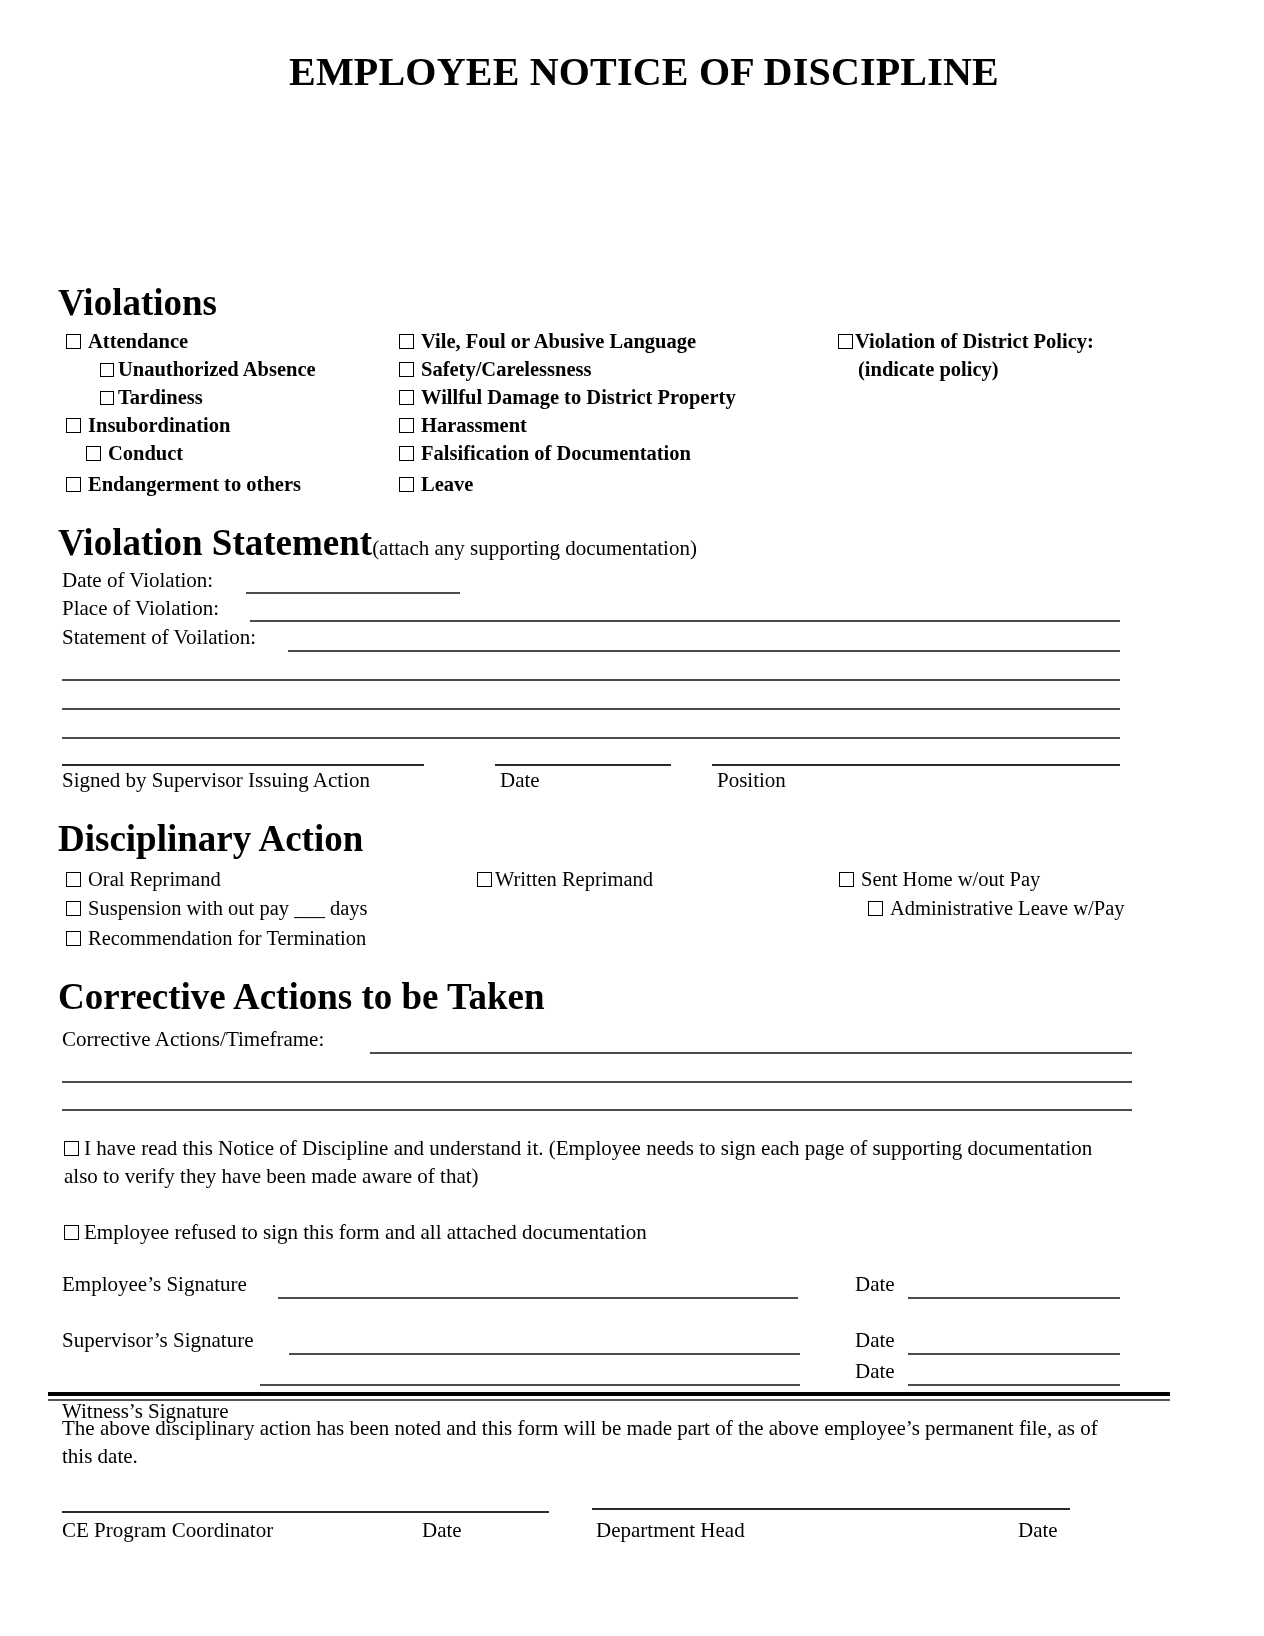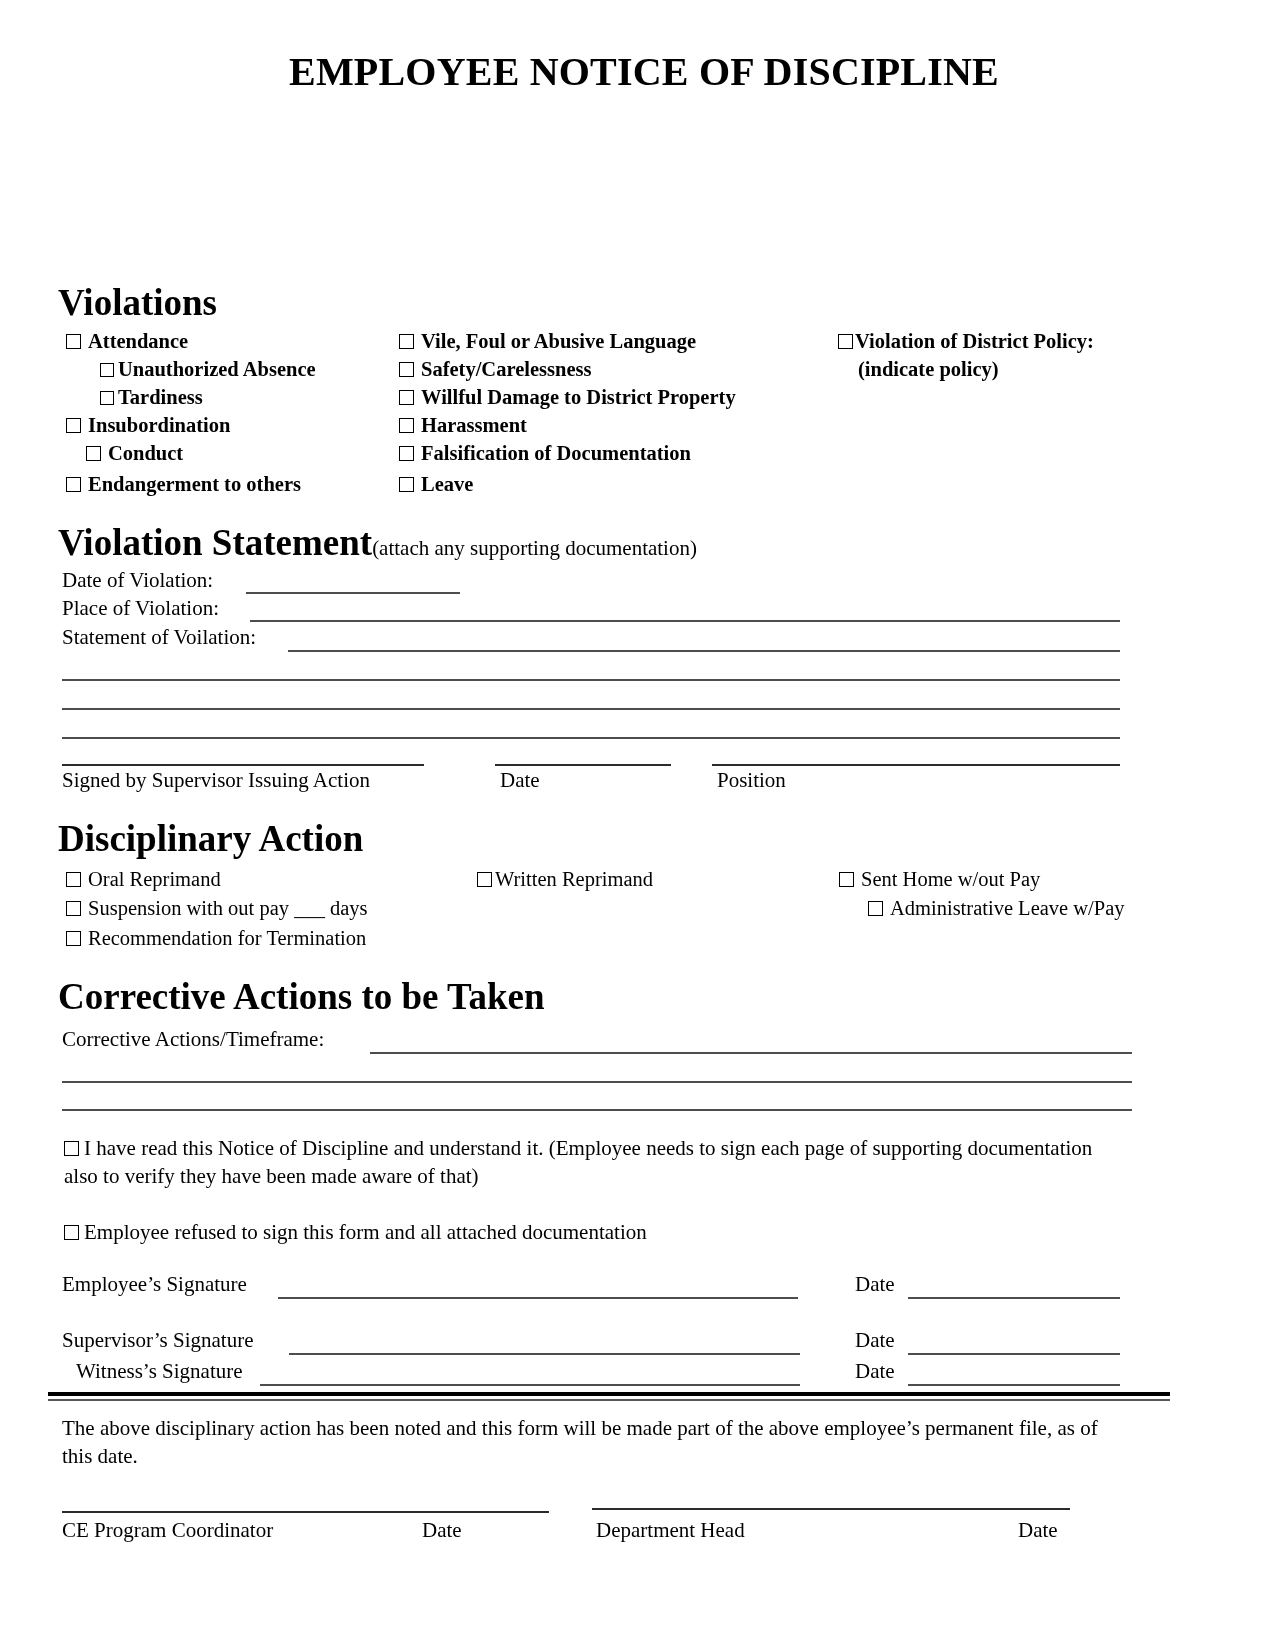--- a/index.html
+++ b/index.html
@@ -274,21 +274,21 @@
   <div class="fieldlabel" style="left:62px; top:1274px;">Employee’s Signature</div>
   <div class="rule" style="left:278px; top:1297px; width:520px;"></div>
   <div class="fieldlabel" style="left:855px; top:1274px;">Date</div>
   <div class="rule" style="left:908px; top:1297px; width:212px;"></div>
 
   <div class="fieldlabel" style="left:62px; top:1330px;">Supervisor’s Signature</div>
   <div class="rule" style="left:289px; top:1353px; width:511px;"></div>
   <div class="fieldlabel" style="left:855px; top:1330px;">Date</div>
   <div class="rule" style="left:908px; top:1353px; width:212px;"></div>
 
-  <div class="fieldlabel" style="left:62px; top:1361px;margin-left:14px;">Witness’s Signature</div>
+  <div class="fieldlabel" style="left:62px; top:1401px;">Witness’s Signature</div>
   <div class="rule" style="left:260px; top:1384px; width:540px;"></div>
   <div class="fieldlabel" style="left:855px; top:1361px;">Date</div>
   <div class="rule" style="left:908px; top:1384px; width:212px;"></div>
 
   <div class="thickrule" style="left:48px; top:1392px; width:1122px;"></div>
   <div class="thinrule2" style="left:48px; top:1399px; width:1122px;"></div>
 
   <div class="para" style="left:62px; top:1415px; width:1060px;">The above disciplinary action has been noted and this form will be made part of the above employee’s permanent file, as of this date.</div>
 
   <div class="rule dark" style="left:62px; top:1511px; width:487px;"></div>

